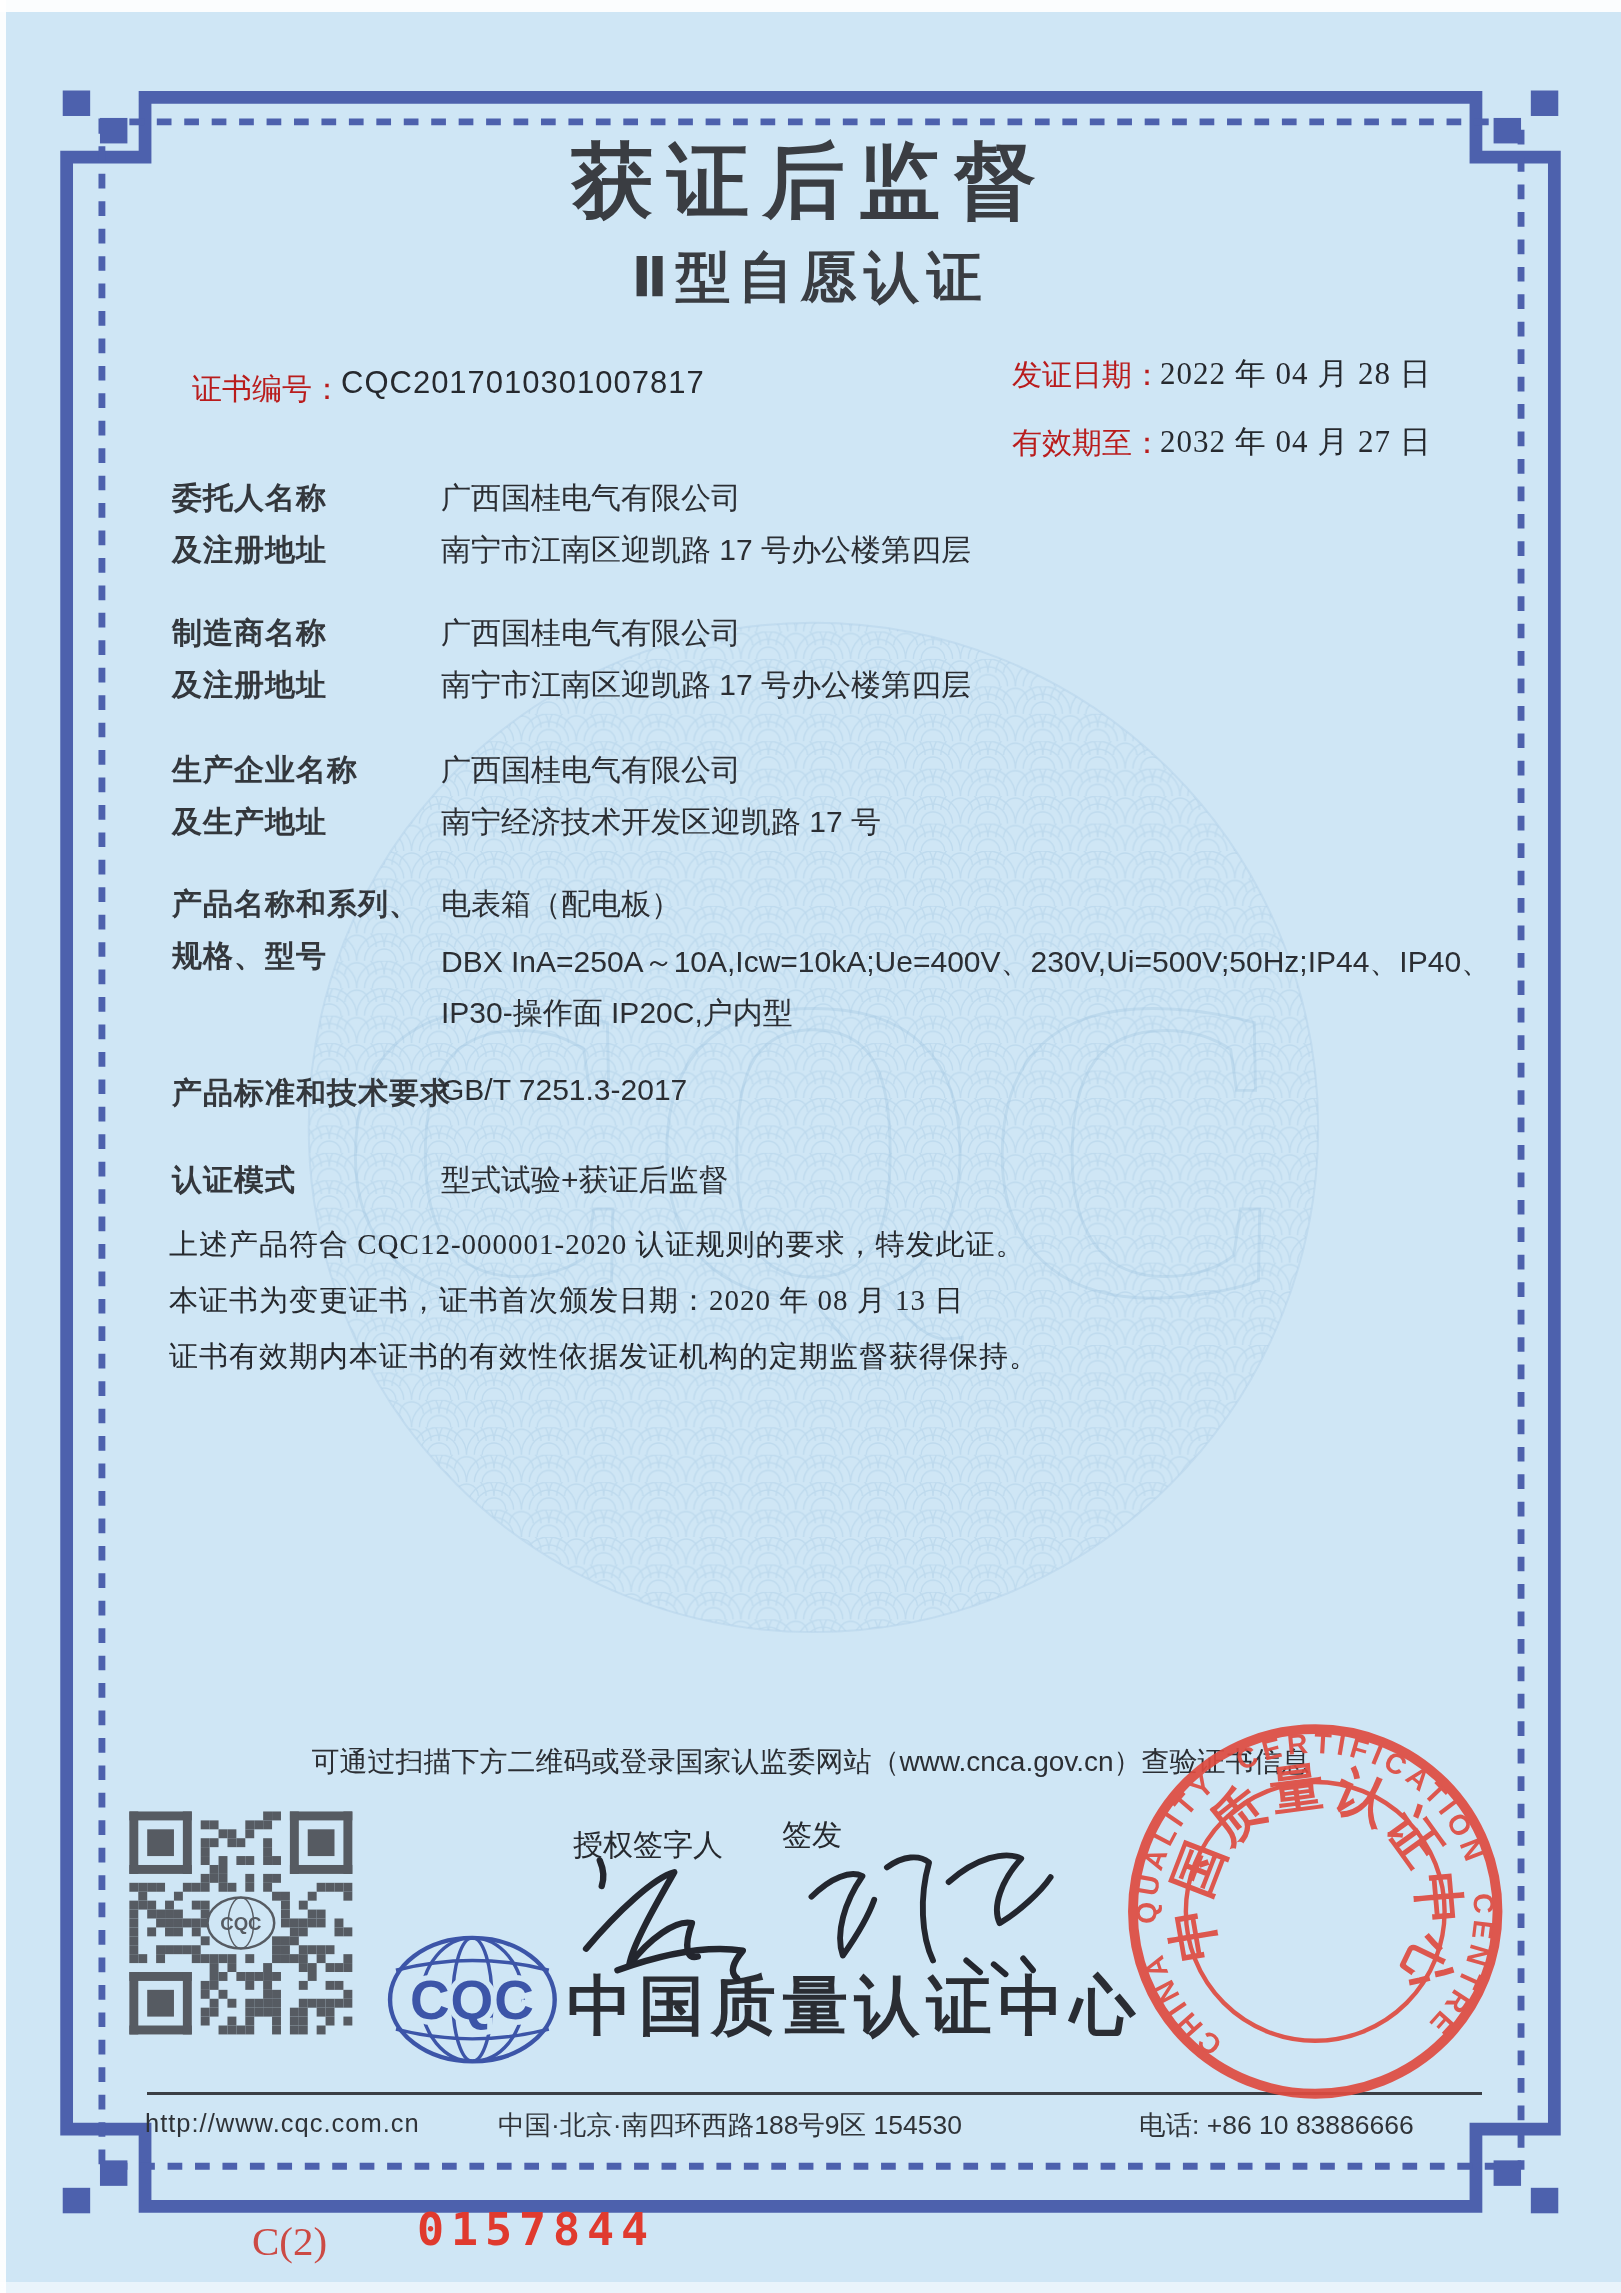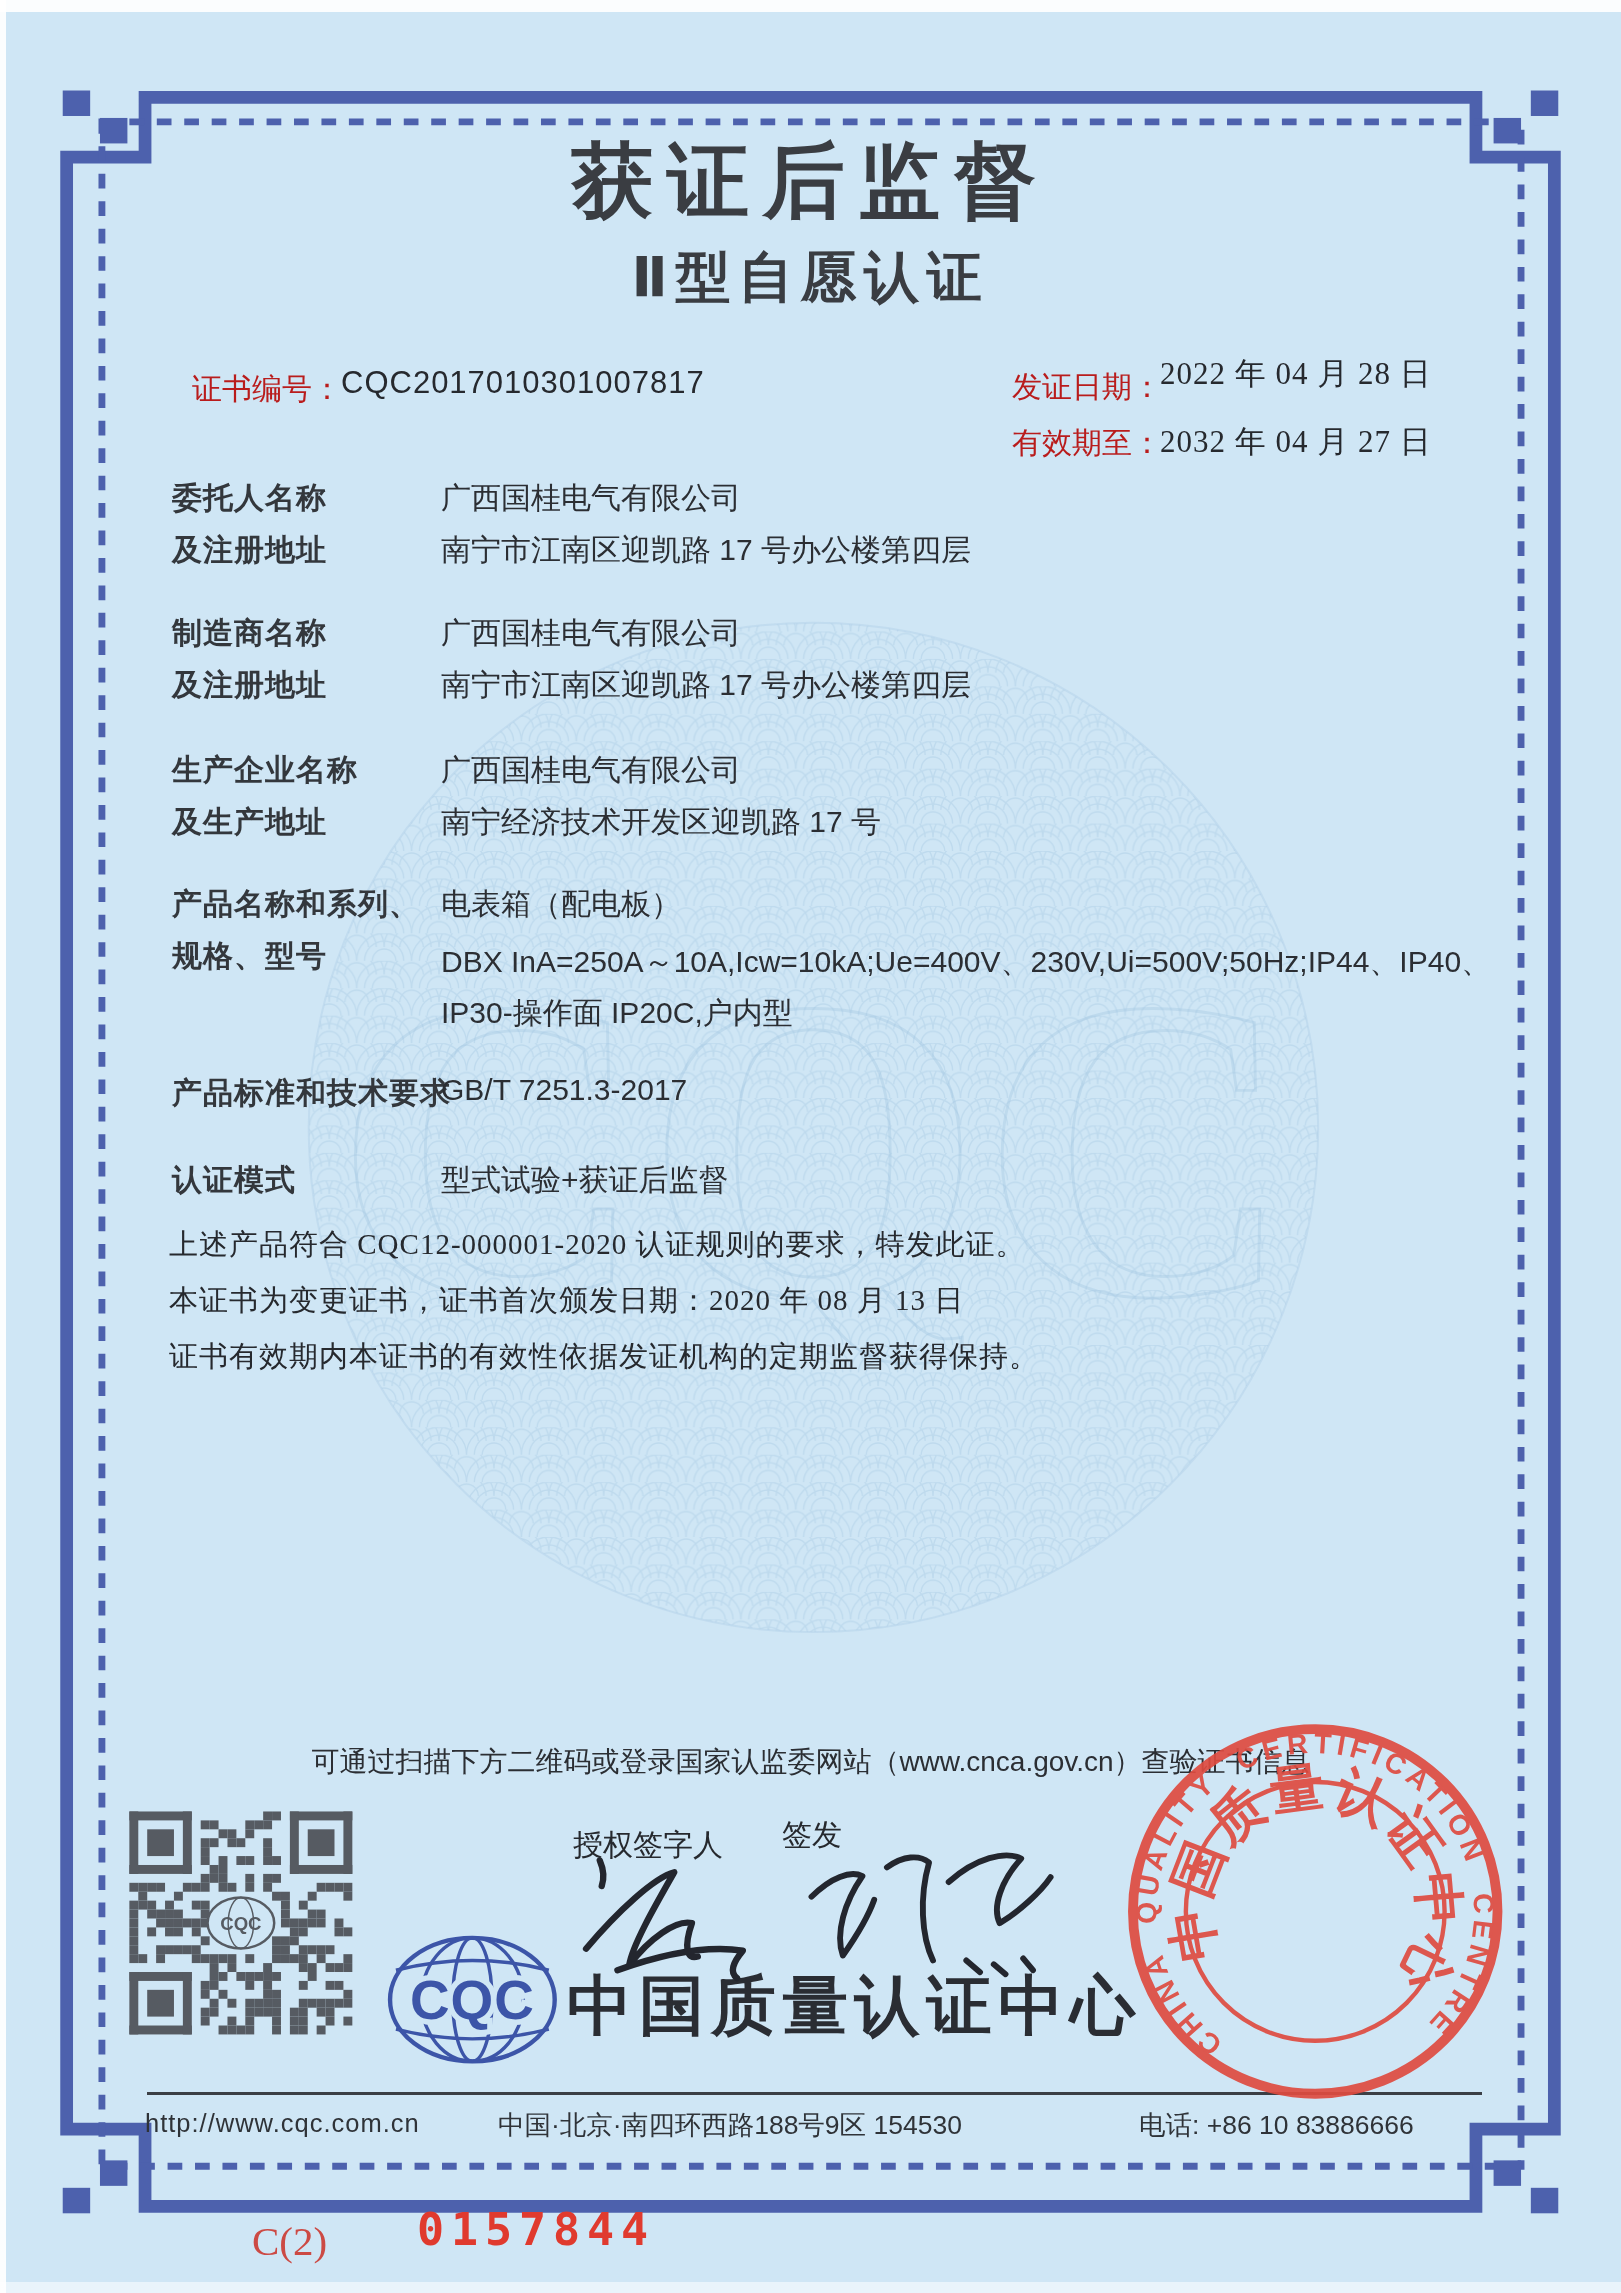--- a/index.html
+++ b/index.html
@@ -71,21 +71,21 @@
 
   <div class="edge" style="left:0;top:0;width:1621px;height:11.8px;opacity:.9;"></div>
   <div class="edge" style="left:0;top:0;width:5.9px;height:2294px;opacity:.9;"></div>
   <div class="edge" style="left:0;bottom:0;width:1621px;height:11.8px;opacity:.55;"></div>
 
   <div class="abs title" style="top:127px;">获证后监督</div>
   <div class="abs subtitle" style="top:241px;">Ⅱ型自愿认证</div>
 
   <div class="abs hdr-lbl kai" style="left:192px;top:369px;">证书编号：</div>
   <div class="abs hdr-val" style="left:341px;top:365px;">CQC2017010301007817</div>
-  <div class="abs hdr-lbl kai" style="left:1012px;top:355px;margin-top:12px;">发证日期：</div>
+  <div class="abs hdr-lbl kai" style="left:1012px;top:355px;">发证日期：</div>
   <div class="abs hdr-val kai" style="left:1160px;top:353px;">2022 年 04 月 28 日</div>
   <div class="abs hdr-lbl kai" style="left:1012px;top:423px;">有效期至：</div>
   <div class="abs hdr-val kai" style="left:1160px;top:421px;">2032 年 04 月 27 日</div>
 
   <div class="abs lbl" style="left:172px;top:478px;">委托人名称</div>
   <div class="abs val" style="left:441px;top:478px;">广西国桂电气有限公司</div>
   <div class="abs lbl" style="left:172px;top:530px;">及注册地址</div>
   <div class="abs val" style="left:441px;top:530px;">南宁市江南区迎凯路 17 号办公楼第四层</div>
 
   <div class="abs lbl" style="left:172px;top:613px;">制造商名称</div>

